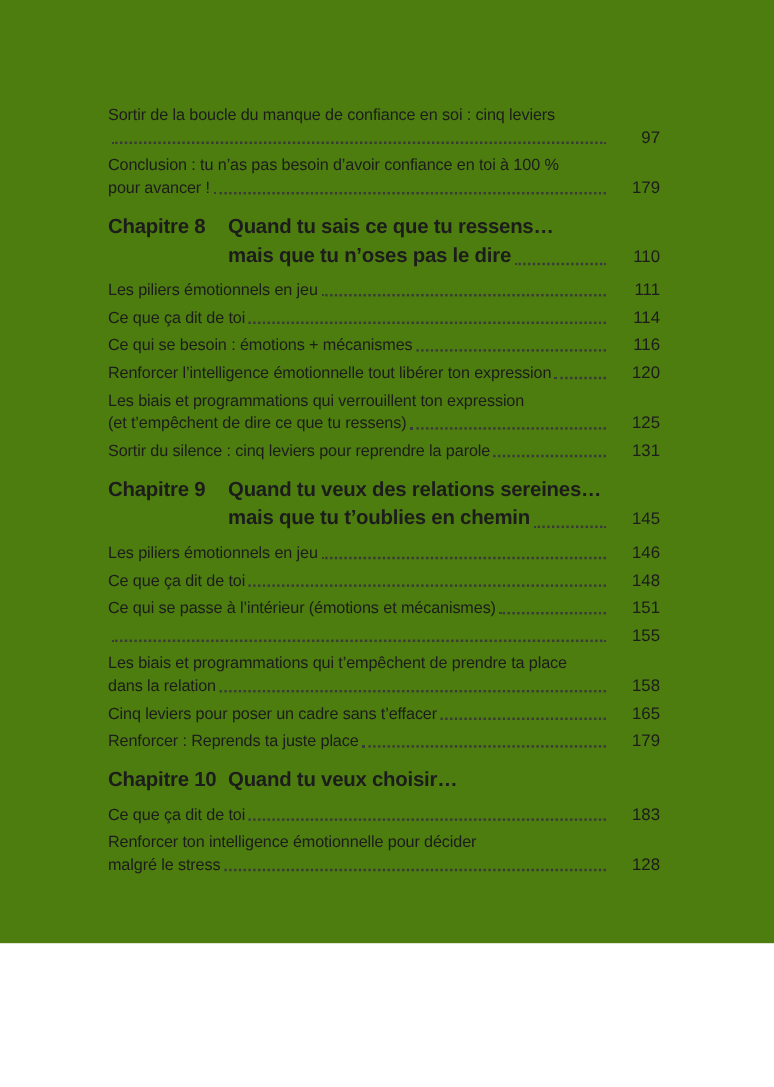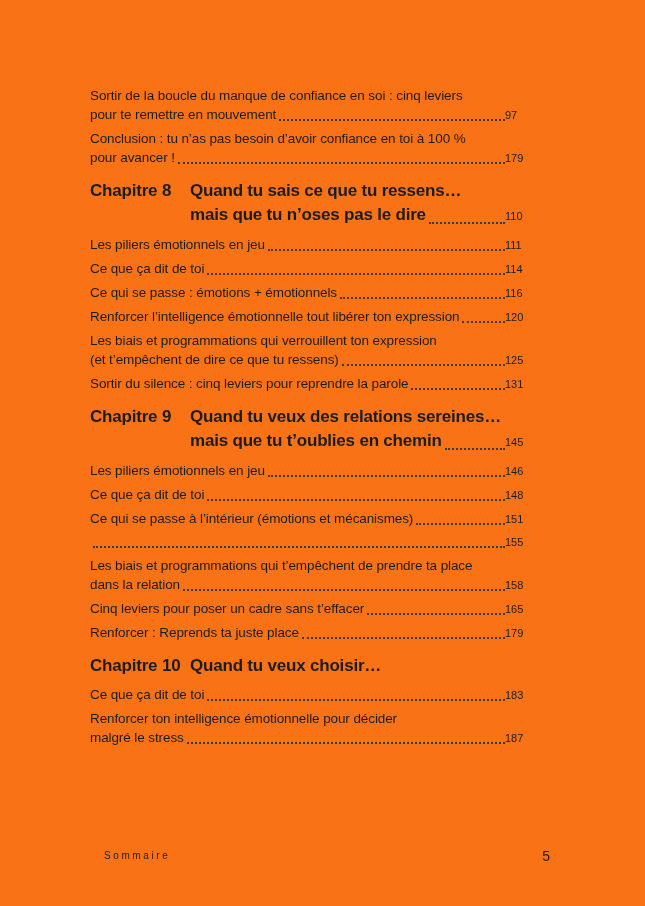--- a/index.html
+++ b/index.html
@@ -4,22 +4,22 @@
 <style>
   * { margin: 0; padding: 0; box-sizing: border-box; }
   html, body {
     width: 645px; height: 906px;
     background: #ffffff;
     font-family: "Liberation Sans", sans-serif;
     color: #1c1c1c;
   }
   .page {
     position: relative;
-    width: 645px; height: 906px;
-    background: #f97316;
+    width: 645px; height: 786px;
+    background: #4d7c0f;
     overflow: hidden;
   }
   .content {
     position: absolute;
     left: 90px; top: 86px;
     width: 460px;
   }
   
   .entry {
     font-size: 13.5px;
@@ -32,21 +32,22 @@
   .row .txt { flex: 0 0 auto; white-space: nowrap; }
   .leader {
     flex: 1 1 6px;
     min-width: 6px;
     align-self: flex-end;
     border-bottom: 2px dotted #3a3a3a;
     margin: 0 0 4px 3px;
   }
   .pagenum {
     flex: 0 0 45px;
-    font-size: 11px;
+    text-align: right;
+    font-size: 14px;
     font-weight: normal;
     letter-spacing: 0;
   }
   
   .chapter {
     display: flex;
     margin: 11px 0 7px 0;
     font-weight: bold;
     font-size: 17px;
     line-height: 24px;
@@ -71,21 +72,20 @@
   }
 </style>
 </head>
 <body>
 
 <div class="page">
   <div class="content">
       <div class="entry">
         <div class="eline">Sortir de la boucle du manque de confiance en soi : cinq leviers</div>
         <div class="row">
-          <span class="txt">pour te remettre en mouvement</span>
           <span class="leader"></span>
           <span class="pagenum">97</span>
         </div>
       </div>
       <div class="entry">
         <div class="eline">Conclusion : tu n’as pas besoin d’avoir confiance en toi à 100 %</div>
         <div class="row">
           <span class="txt">pour avancer !</span>
           <span class="leader"></span>
           <span class="pagenum">179</span>
@@ -111,21 +111,21 @@
       </div>
       <div class="entry">
         <div class="row">
           <span class="txt">Ce que ça dit de toi</span>
           <span class="leader"></span>
           <span class="pagenum">114</span>
         </div>
       </div>
       <div class="entry">
         <div class="row">
-          <span class="txt">Ce qui se passe : émotions + émotionnels</span>
+          <span class="txt">Ce qui se besoin : émotions + mécanismes</span>
           <span class="leader"></span>
           <span class="pagenum">116</span>
         </div>
       </div>
       <div class="entry">
         <div class="row">
           <span class="txt">Renforcer l’intelligence émotionnelle tout libérer ton expression</span>
           <span class="leader"></span>
           <span class="pagenum">120</span>
         </div>
@@ -216,19 +216,19 @@
           <span class="txt">Ce que ça dit de toi</span>
           <span class="leader"></span>
           <span class="pagenum">183</span>
         </div>
       </div>
       <div class="entry">
         <div class="eline">Renforcer ton intelligence émotionnelle pour décider</div>
         <div class="row">
           <span class="txt">malgré le stress</span>
           <span class="leader"></span>
-          <span class="pagenum">187</span>
+          <span class="pagenum">128</span>
         </div>
       </div>
     </div>
   <div class="footer-label">Sommaire</div>
   <div class="footer-page">5</div>
 </div>
 
 </body></html>

